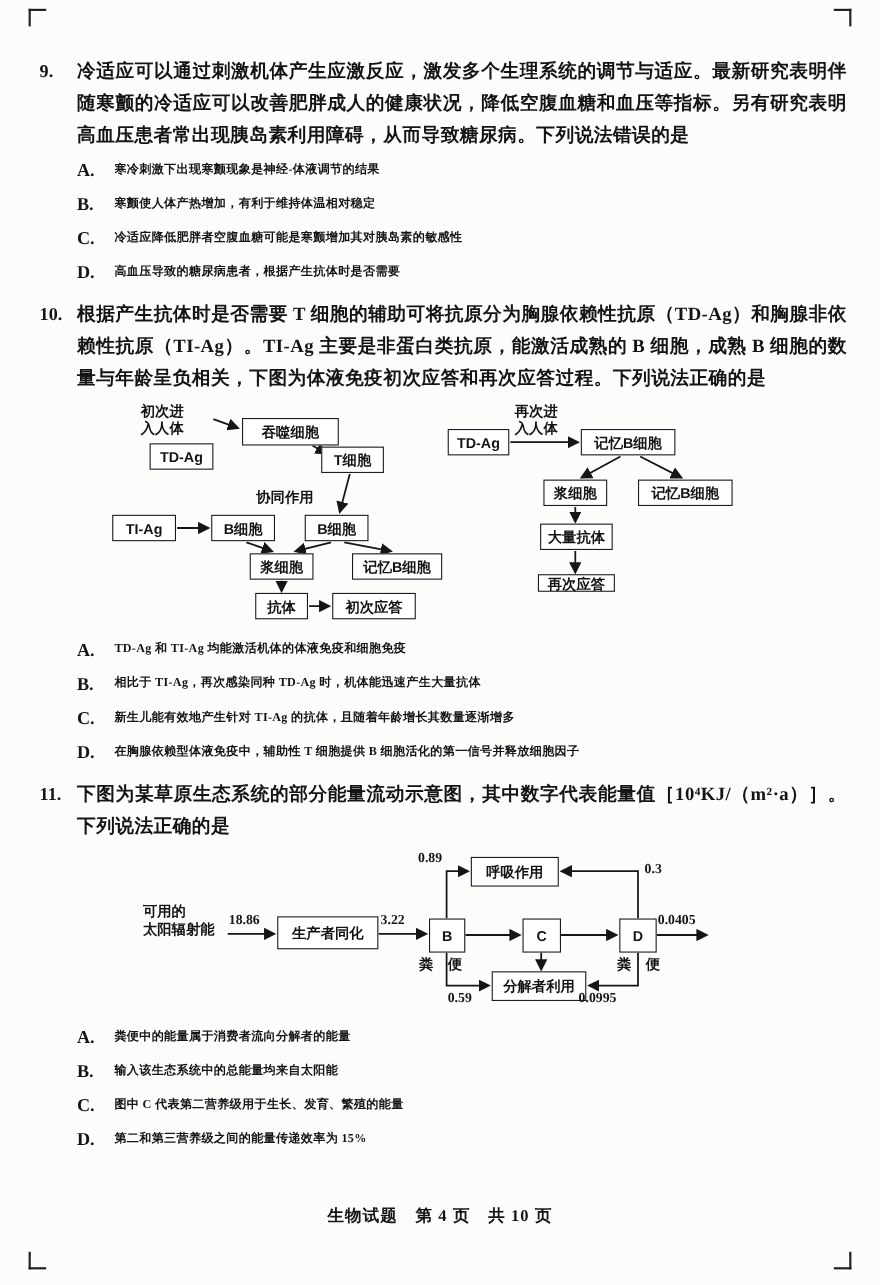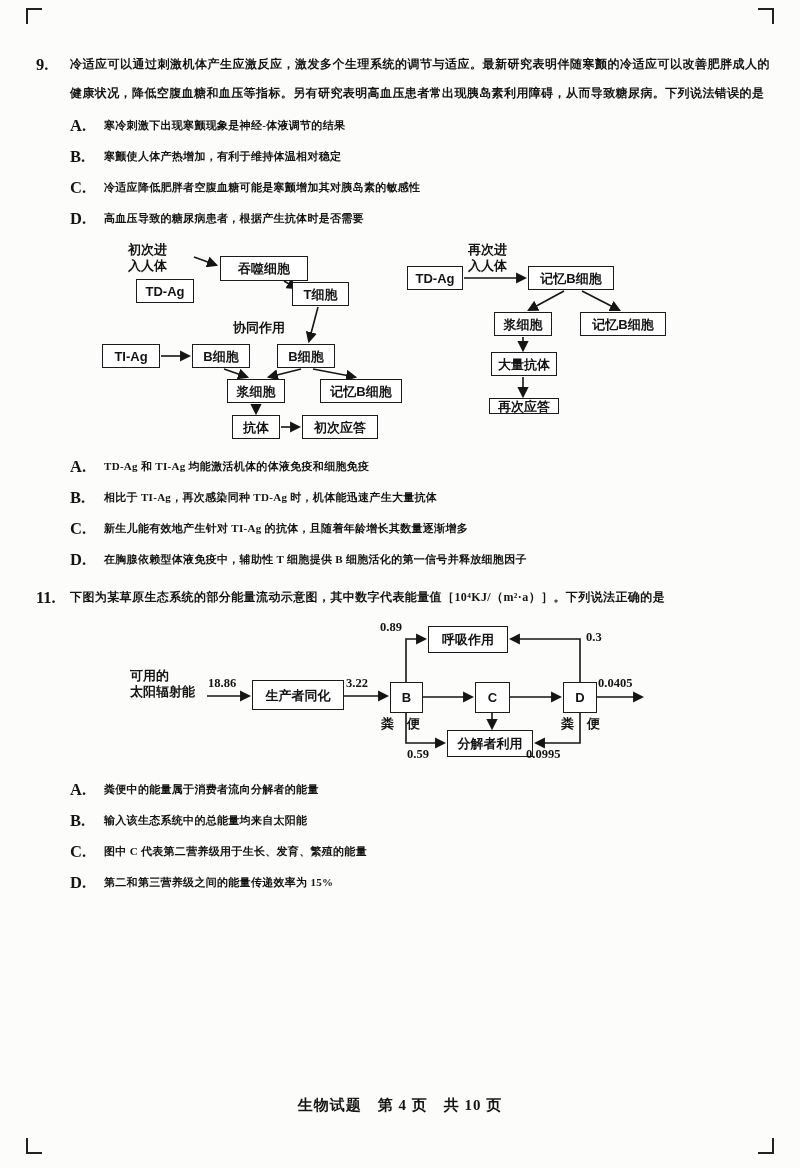--- a/index.html
+++ b/index.html
@@ -13,21 +13,21 @@
   .crop{position:absolute;width:14px;height:14px;}
   .crop.tl{left:26px;top:8px;border-top:2px solid #222;border-left:2px solid #222;}
   .crop.tr{right:26px;top:8px;border-top:2px solid #222;border-right:2px solid #222;}
   .crop.bl{left:26px;bottom:14px;border-bottom:2px solid #222;border-left:2px solid #222;}
   .crop.br{right:26px;bottom:14px;border-bottom:2px solid #222;border-right:2px solid #222;}
 
   .content{position:absolute;left:36px;right:30px;top:50px;}
   .question{margin-bottom:10px;}
   .q-head{display:flex;align-items:flex-start;}
   .q-num{flex:none;width:34px;font-size:16.5px;line-height:29px;}
-  .q-stem{flex:1;font-size:12px;line-height:29px;letter-spacing:.4px;text-align:justify;}
+  .q-stem{flex:1;font-size:17px;line-height:29px;letter-spacing:.4px;text-align:justify;}
   .options{margin-left:34px;margin-top:3px;}
   .option{display:flex;margin-top:4px;}
   .opt-label{flex:none;width:34px;font-size:16.5px;line-height:27px;}
   .opt-text{flex:1;font-size:11px;line-height:27px;letter-spacing:.3px;}
 
   .diagram{position:relative;margin-top:8px;}
   .q10-diagram{margin-left:34px;width:700px;height:207px;}
   .q11-diagram{margin-left:94px;width:560px;height:152px;margin-top:6px;margin-bottom:6px;}
   .arrows{position:absolute;left:0;top:0;}
   .dbox{
@@ -77,20 +77,24 @@
           <span class="opt-text">冷适应降低肥胖者空腹血糖可能是寒颤增加其对胰岛素的敏感性</span>
         </div>
         <div class="option">
           <span class="opt-label">D.</span>
           <span class="opt-text">高血压导致的糖尿病患者，根据产生抗体时是否需要</span>
         </div>
       </div>
     </div>
 
     <div class="question">
+      <div class="q-head">
+        <div class="q-num">10.</div>
+        <div class="q-stem">根据产生抗体时是否需要 T 细胞的辅助可将抗原分为胸腺依赖性抗原（TD-Ag）和胸腺非依赖性抗原（TI-Ag）。TI-Ag 主要是非蛋白类抗原，能激活成熟的 B 细胞，成熟 B 细胞的数量与年龄呈负相关，下图为体液免疫初次应答和再次应答过程。下列说法正确的是</div>
+      </div>
 
       <div class="diagram q10-diagram">
         <svg class="arrows" width="700" height="207" viewBox="0 0 700 207">
           <defs>
             <marker id="ah1" viewBox="0 0 10 10" refX="8" refY="5" markerWidth="7" markerHeight="7" orient="auto-start-reverse">
               <path d="M0,0 L10,5 L0,10 z" fill="#151515"></path>
             </marker>
           </defs>
           <g stroke="#151515" stroke-width="1.6" fill="none" marker-end="url(#ah1)">
             <line x1="124" y1="15" x2="146" y2="23"></line>

